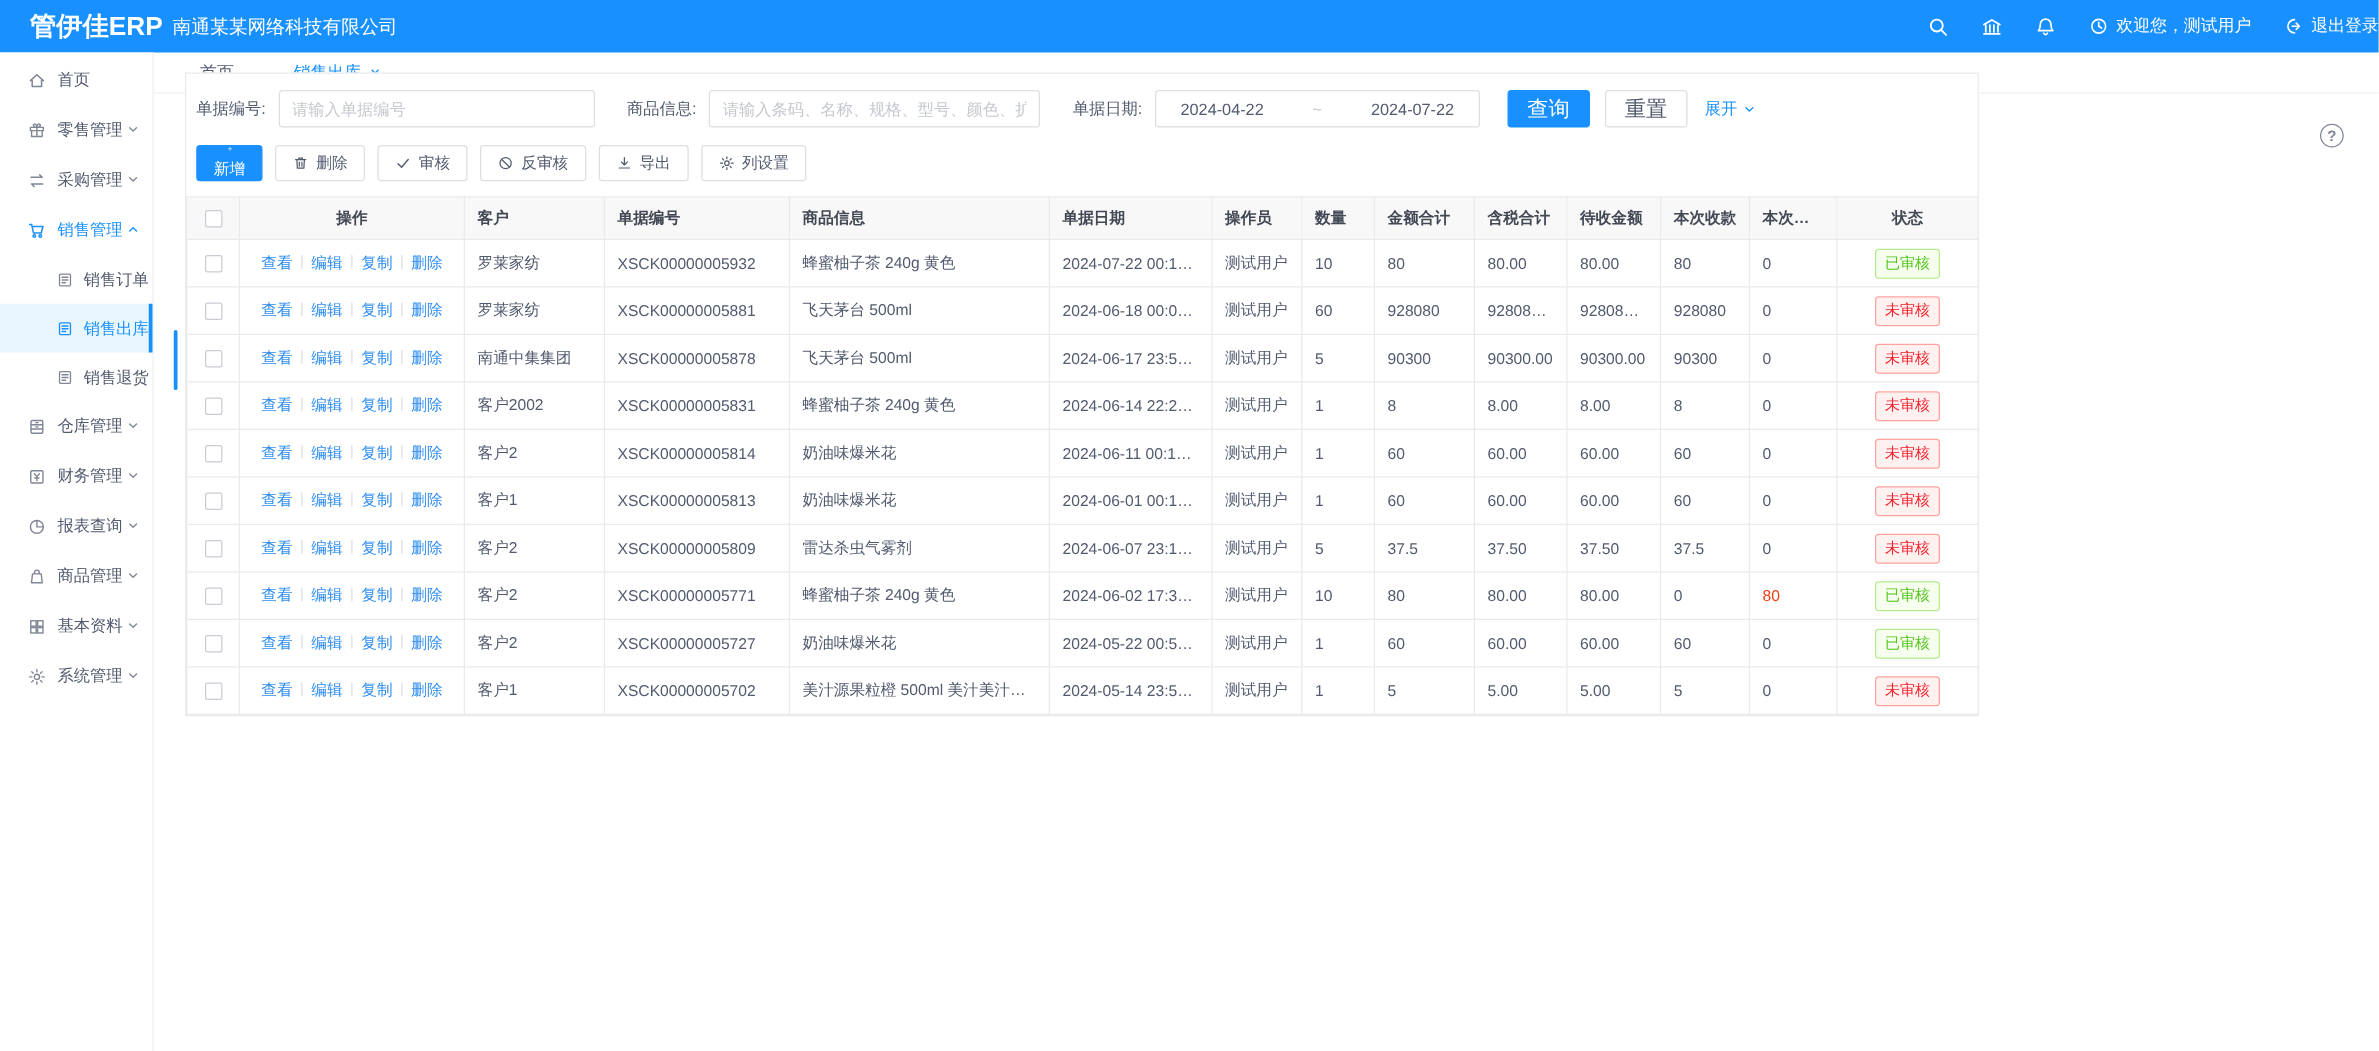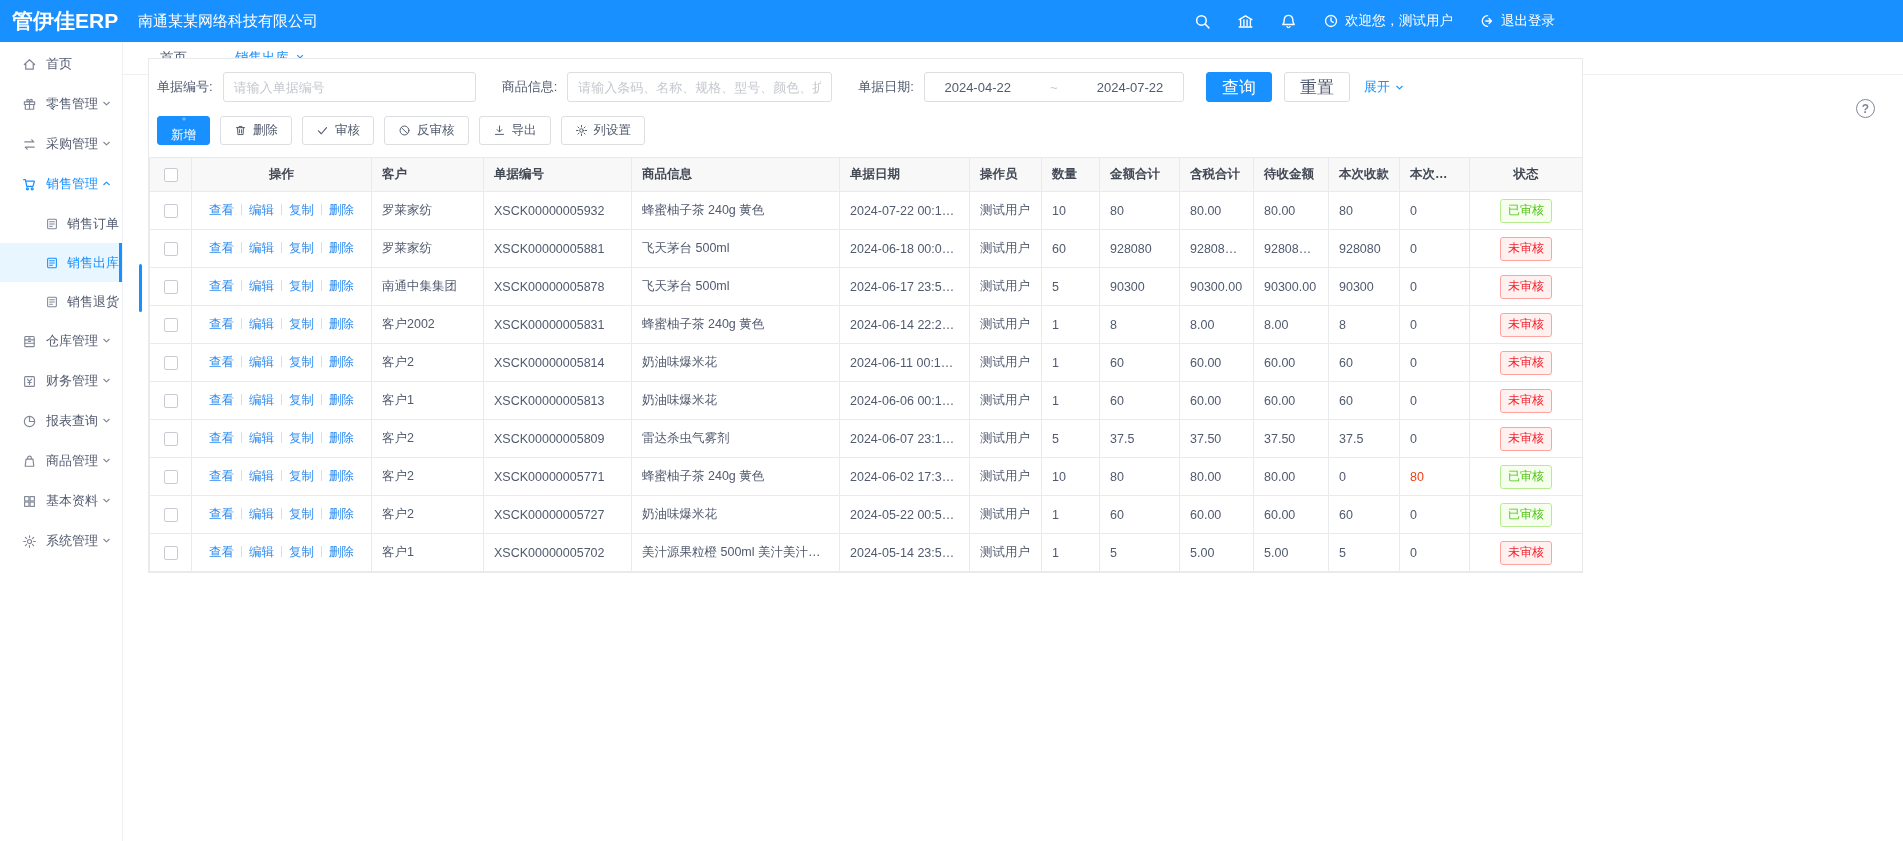--- a/index.html
+++ b/index.html
@@ -2,23 +2,23 @@
 <html><head>
 <meta charset="utf-8">
 <style>
   * { box-sizing: border-box; margin: 0; padding: 0; }
   html,body { width:1903px; height:841px; overflow:hidden;
     font-family:"Liberation Sans","DejaVu Sans",sans-serif;
     font-size:13px; color:#515a6e; background:#fff; }
 
   
   .topbar { height:42px; background:#1890ff; display:flex; align-items:center; color:#fff; }
-  .logo { width:112px; padding-left:12px; font-size:21px; font-weight:bold; white-space:nowrap; }
+  .logo { width:112px; padding-left:24px; font-size:21px; font-weight:bold; white-space:nowrap; }
   .company { margin-left:26px; font-size:15px; }
-  .topbar-right { margin-left:auto; margin-right:348px; display:flex; align-items:center; gap:26px; }
+  .topbar-right { margin-left:auto; display:flex; align-items:center; gap:26px; }
   .topbar-right svg { display:block; }
   .top-item { display:flex; align-items:center; gap:6px; font-size:13.5px; cursor:pointer; }
   .icon-btn { cursor:pointer; display:flex; align-items:center; }
 
   
   .layout { display:flex; height:799px; }
   .sidebar { width:123px; border-right:1px solid #eef0f3; padding-top:2px; background:#fff; flex-shrink:0; }
   .menu-item { height:40px; display:flex; align-items:center; padding-left:22px; cursor:pointer; color:#515a6e; }
   .menu-item .mi-label { margin-left:9px; flex:1; }
   .menu-item .chev { margin-right:10px; color:#808695; }
@@ -463,21 +463,21 @@
               <td>60</td>
               <td>0</td>
               <td class="c-status"><span class="badge unapproved">未审核</span></td>
             </tr>
             <tr>
               <td class="c-check"><span class="checkbox"></span></td>
               <td class="c-actions"><a class="action-link">查看</a><i class="sep"></i><a class="action-link">编辑</a><i class="sep"></i><a class="action-link">复制</a><i class="sep"></i><a class="action-link">删除</a></td>
               <td>客户1</td>
               <td>XSCK00000005813</td>
               <td>奶油味爆米花</td>
-              <td>2024-06-06 00:18:10</td>
+              <td>2024-06-01 00:18:10</td>
               <td>测试用户</td>
               <td>1</td>
               <td>60</td>
               <td>60.00</td>
               <td>60.00</td>
               <td>60</td>
               <td>0</td>
               <td class="c-status"><span class="badge unapproved">未审核</span></td>
             </tr>
             <tr>

